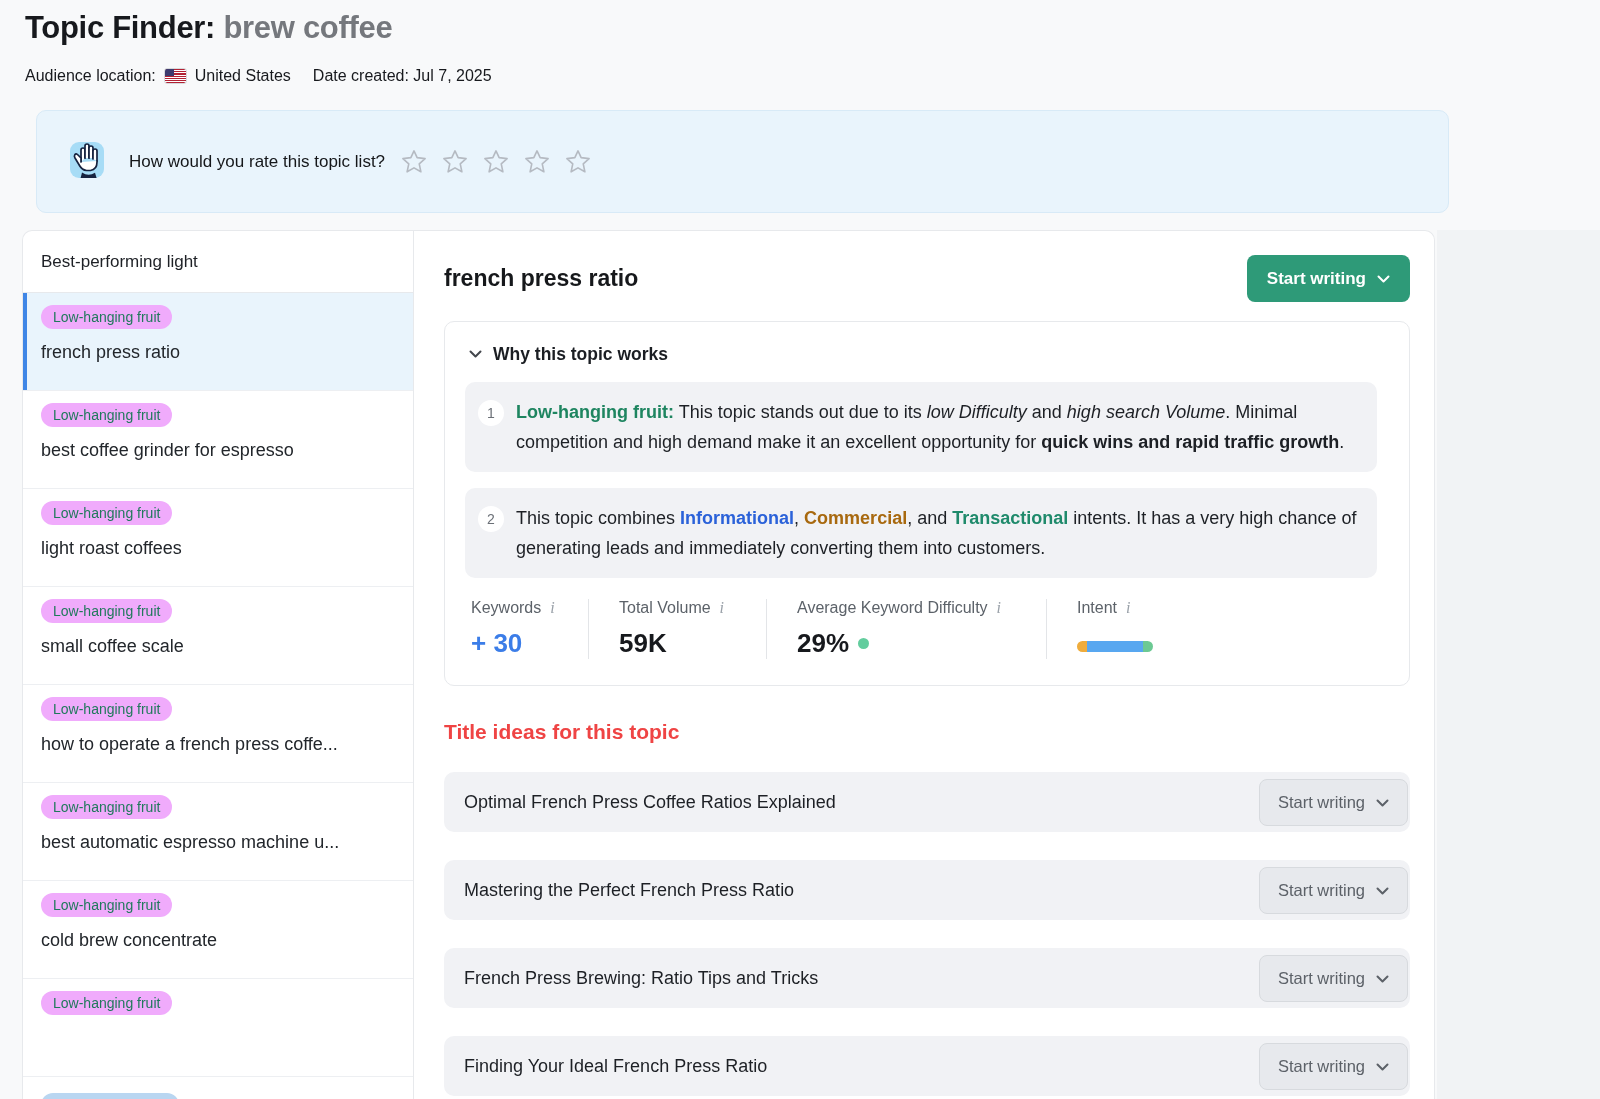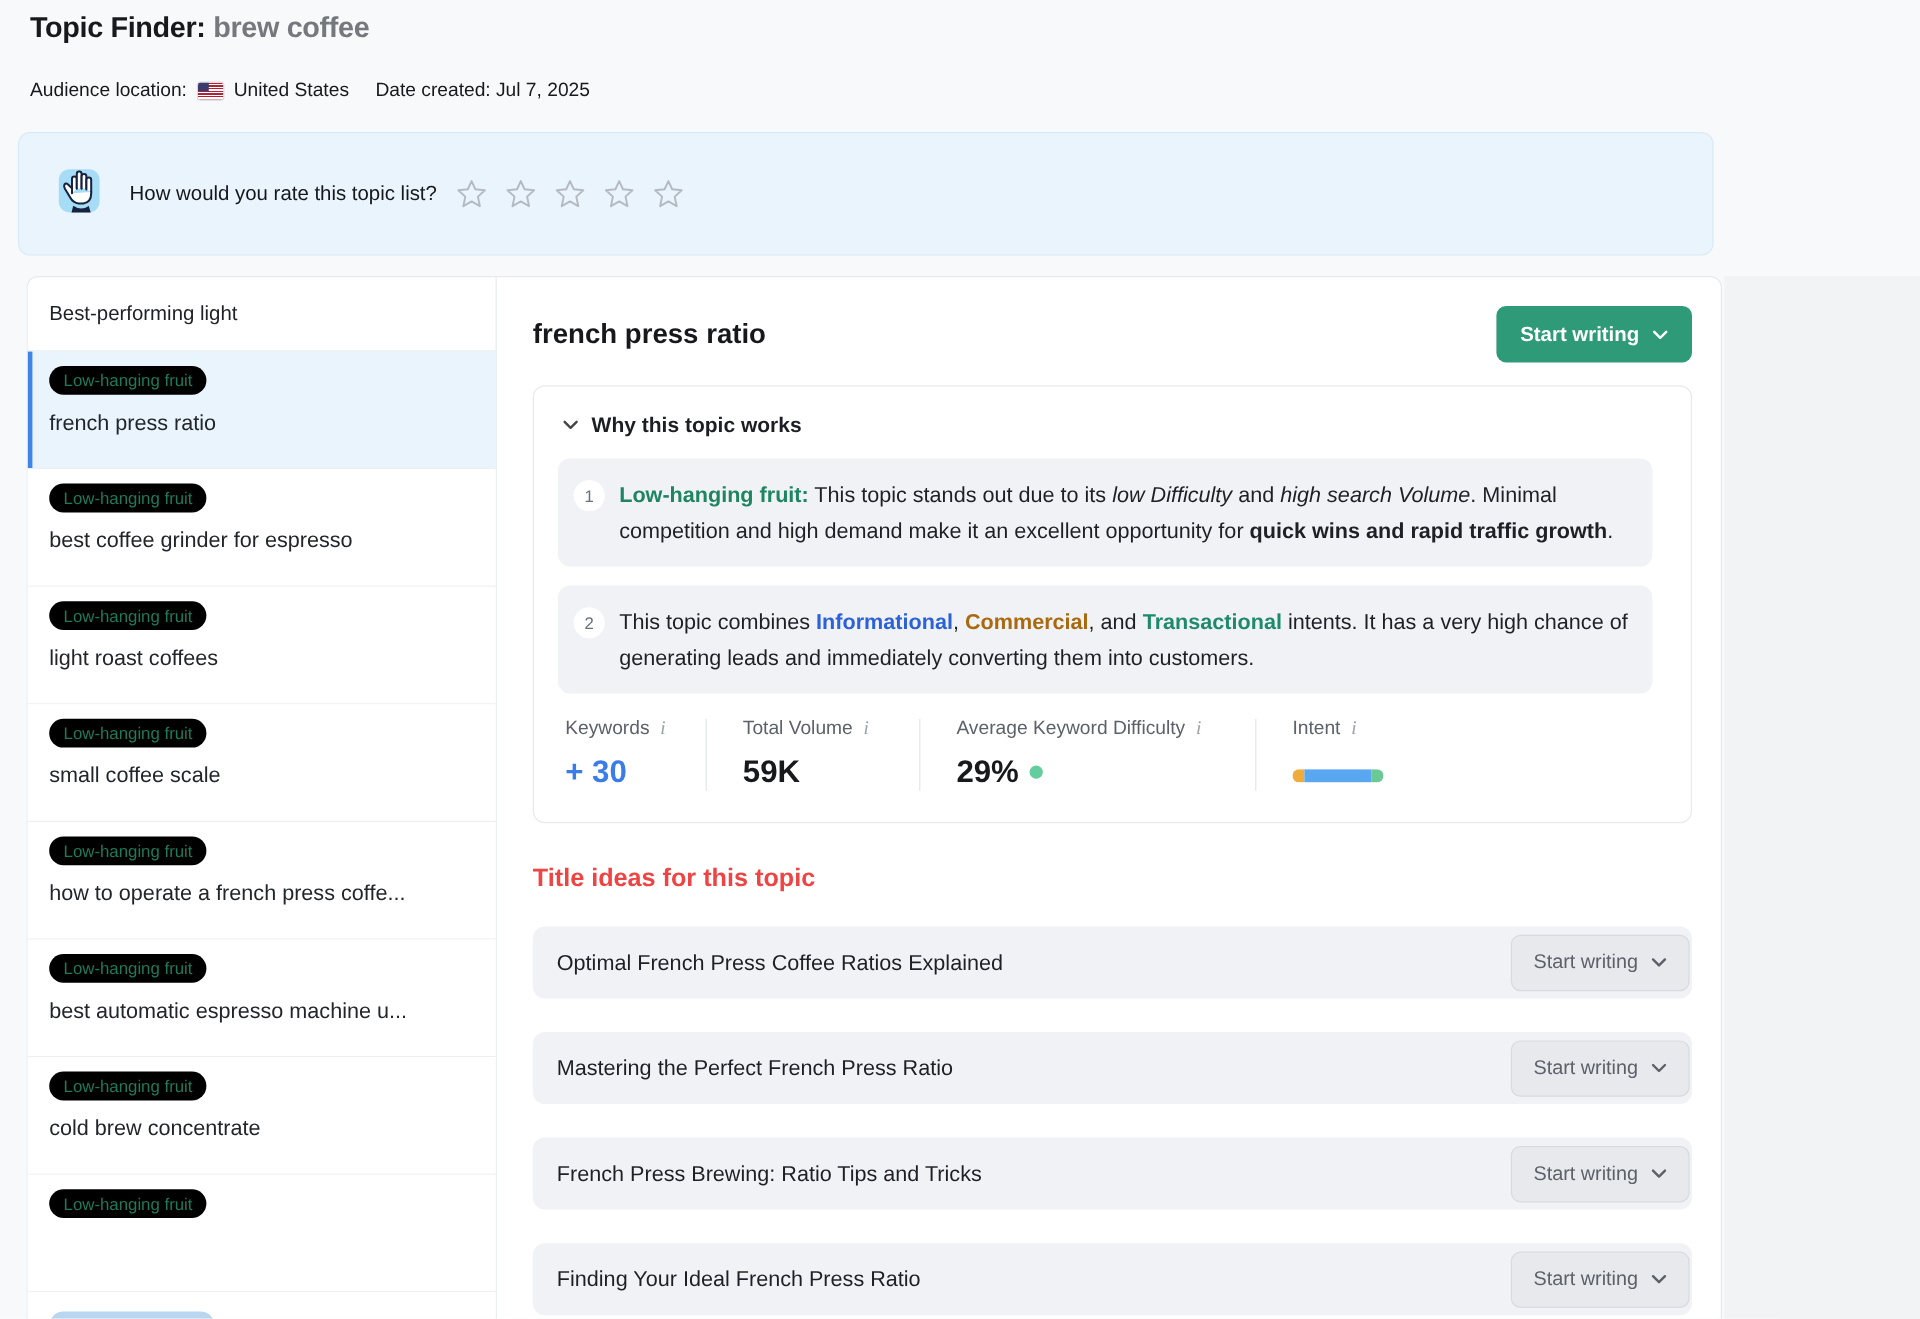--- a/index.html
+++ b/index.html
@@ -6,21 +6,21 @@
   html, body { width: 1600px; height: 1099px; overflow: hidden; }
   body {
     font-family: "Liberation Sans", sans-serif;
     background: #f8f9fa;
     color: #1b1e23;
     position: relative;
   }
 
   
   .page-header { position: absolute; left: 25px; top: 10px; }
-  .page-title { font-size: 24px; font-weight: 700; letter-spacing: -0.3px; }
+  .page-title { font-size: 31px; font-weight: 700; letter-spacing: -0.3px; }
   .page-title .title-prefix { color: #17191d; }
   .page-title .title-query { color: #75787d; }
 
   .meta-row {
     position: absolute; left: 25px; top: 67px;
     display: flex; align-items: center;
     font-size: 16px; color: #17191d;
   }
   .meta-label { margin-right: 9px; }
   .flag {
@@ -29,21 +29,21 @@
     border-radius: 2px; outline: 1px solid #d8dadd; margin-right: 9px;
   }
   .flag::after {
     content: ""; position: absolute; left: 0; top: 0;
     width: 9px; height: 7px; background: #3c3b6e; border-radius: 2px 0 0 0;
   }
   .meta-gap { width: 22px; }
 
   
   .rating-banner {
-    position: absolute; left: 15px; top: 110px; width: 1413px; height: 103px;
+    position: absolute; left: 36px; top: 110px; width: 1413px; height: 103px;
     background: #e9f4fc; border: 1px solid #d8eaf7; border-radius: 10px;
     display: flex; align-items: center;
   }
   .hand-icon { margin-left: 30px; flex-shrink: 0; }
   .rating-question { margin-left: 22px; font-size: 17px; color: #15171a; }
   .stars { display: flex; gap: 13px; margin-left: 15px; }
   .star { display: inline-flex; cursor: pointer; }
 
   
   .right-gutter {
@@ -66,21 +66,21 @@
   .topic-item {
     height: 98px; padding: 12px 18px 0 18px; position: relative;
     border-bottom: 1px solid #edeff2; cursor: pointer; background: #ffffff;
   }
   .topic-item.selected { background: #e9f4fc; }
   .topic-item.selected::before {
     content: ""; position: absolute; left: 0; top: 0; bottom: 0; width: 4px;
     background: #3f86e6;
   }
   .badge {
-    display: inline-block; background: #000000; color: #20795b;
+    display: inline-block; background: #f0abfc; color: #20795b;
     font-size: 14px; line-height: 24px; padding: 0 12px; border-radius: 999px;
   }
   .topic-title {
     margin-top: 13px; font-size: 18px; color: #22262b; white-space: nowrap;
     overflow: hidden;
   }
   .topic-item.partial { border-bottom: none; height: 23px; padding-top: 16px; }
   .badge-partial {
     width: 138px; height: 24px; border-radius: 999px; background: #b9d6f1;
   }

